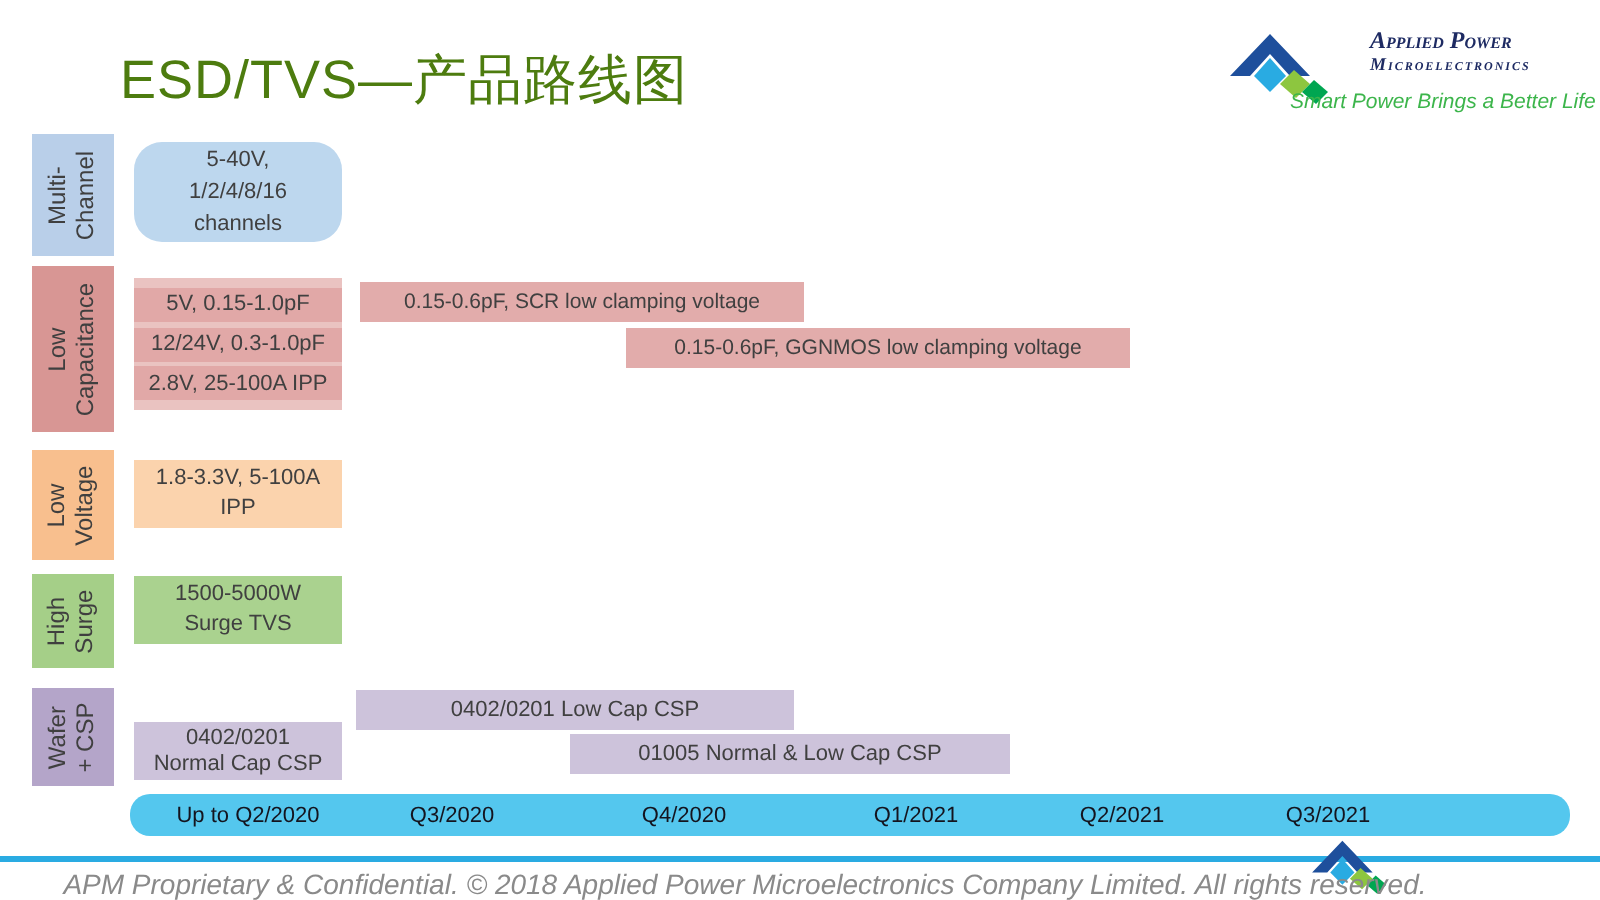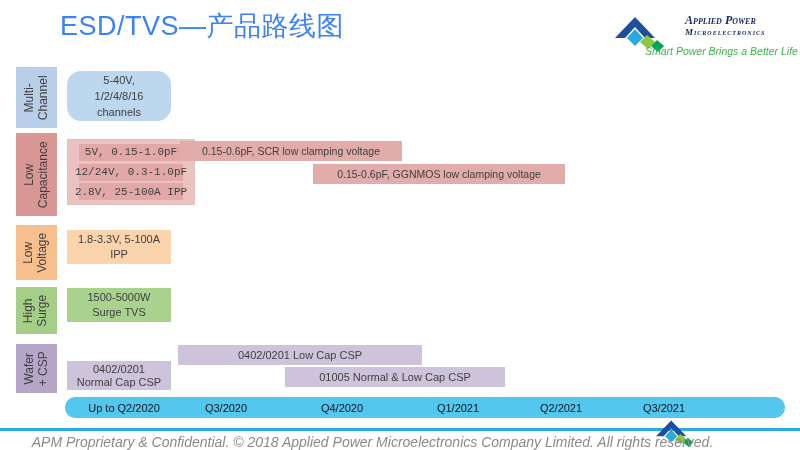--- a/index.html
+++ b/index.html
@@ -1,20 +1,20 @@
 <!DOCTYPE html>
 <html><head>
 <meta charset="utf-8">
 <style>
   html,body{margin:0;padding:0;background:#fff;}
   .stage{position:relative;width:800px;height:450px;background:#ffffff;overflow:hidden;
          font-family:"Liberation Sans","DejaVu Sans",sans-serif;}
 
   
-  .title{position:absolute;left:60px;top:8px;font-size:27px;color:#3b82f6;
+  .title{position:absolute;left:60px;top:22px;font-size:27px;color:#4d7c0f;
          letter-spacing:0.5px;white-space:nowrap;}
   .logo-top{position:absolute;right:8px;top:8px;width:185px;height:52px;font-style:italic;}
   .logo-top .mark{position:absolute;left:0;top:2px;}
   .logo-name{position:absolute;left:78px;top:6px;width:105px;text-align:left;
              font-family:"Liberation Serif","DejaVu Serif",serif;color:#1e2b63;}
   .logo-name .l1{font-size:12px;font-weight:bold;font-variant:small-caps;line-height:13px;white-space:nowrap;}
   .logo-name .l2{font-size:9px;font-weight:bold;font-variant:small-caps;letter-spacing:1px;line-height:11px;white-space:nowrap;}
   .tagline{position:absolute;left:38px;top:37px;width:147px;font-size:10.5px;color:#3cb54b;white-space:nowrap;}
 
   
@@ -25,34 +25,34 @@
   .lb2{top:133px;height:83px;background:#d89694;}
   .lb3{top:225px;height:55px;background:#f8bf8e;}
   .lb4{top:287px;height:47px;background:#a5cf88;}
   .lb5{top:344px;height:49px;background:#b4a5c9;}
 
   
   .t-box{position:absolute;left:67px;width:104px;display:flex;flex-direction:column;
          align-items:center;justify-content:center;text-align:center;color:#404040;
          white-space:pre-line;font-size:11px;}
   .bx1{top:71px;height:50px;background:#bdd7ee;line-height:16px;border-radius:14px;}
-  .bx2{top:139px;height:62px;background:#eac3c1;justify-content:space-evenly;padding:2px 12px;font-family:Liberation Mono, monospace;}
+  .bx2{top:139px;height:62px;background:#eac3c1;justify-content:space-evenly;padding:2px 0;}
   .bx2 .strip{background:#e1a8a7;width:100%;height:17px;display:flex;align-items:center;justify-content:center;white-space:nowrap;}
   .bx3{top:230px;height:34px;background:#fbd3ad;line-height:15px;}
   .bx4{top:288px;height:34px;background:#aad28f;line-height:15px;}
   .bx5{top:345px;height:29px;background:#cdc3db;line-height:13px;margin-top:16px;}
 
   
   .bar{position:absolute;height:20px;display:flex;align-items:center;justify-content:center;
        color:#404040;font-size:10.5px;white-space:nowrap;}
   .bar-pink{background:#e2acab;}
   .bar-purple{background:#cdc3db;}
   .b21{left:180px;top:141px;width:222px;}
   .b22{left:285px;top:164px;width:252px;margin-left:28px;}
-  .b51{left:178px;top:345px;width:244px;font-size:11px;}
+  .b51{left:178px;top:345px;width:219px;font-size:11px;}
   .b52{left:285px;top:367px;width:220px;font-size:11px;}
 
   
   .timeline{position:absolute;left:65px;top:397px;width:720px;height:21px;
             background:#54c7ee;border-radius:10px;}
   .tl-label{position:absolute;top:0;height:21px;display:flex;align-items:center;
             transform:translateX(-50%);font-size:11px;color:#14141e;white-space:nowrap;}
 
   
   .footer-line{position:absolute;left:0;top:428px;width:800px;height:3px;background:#2aabe2;}

